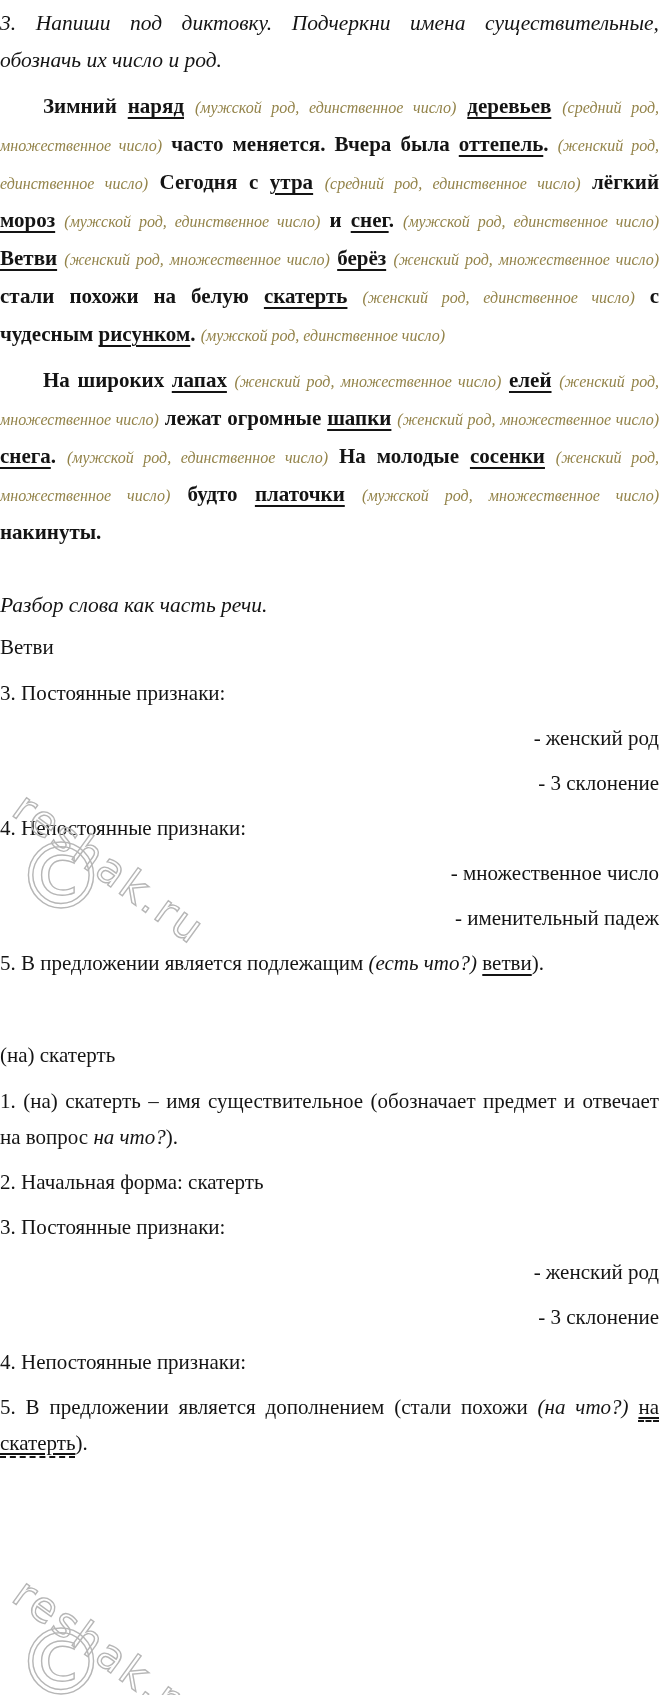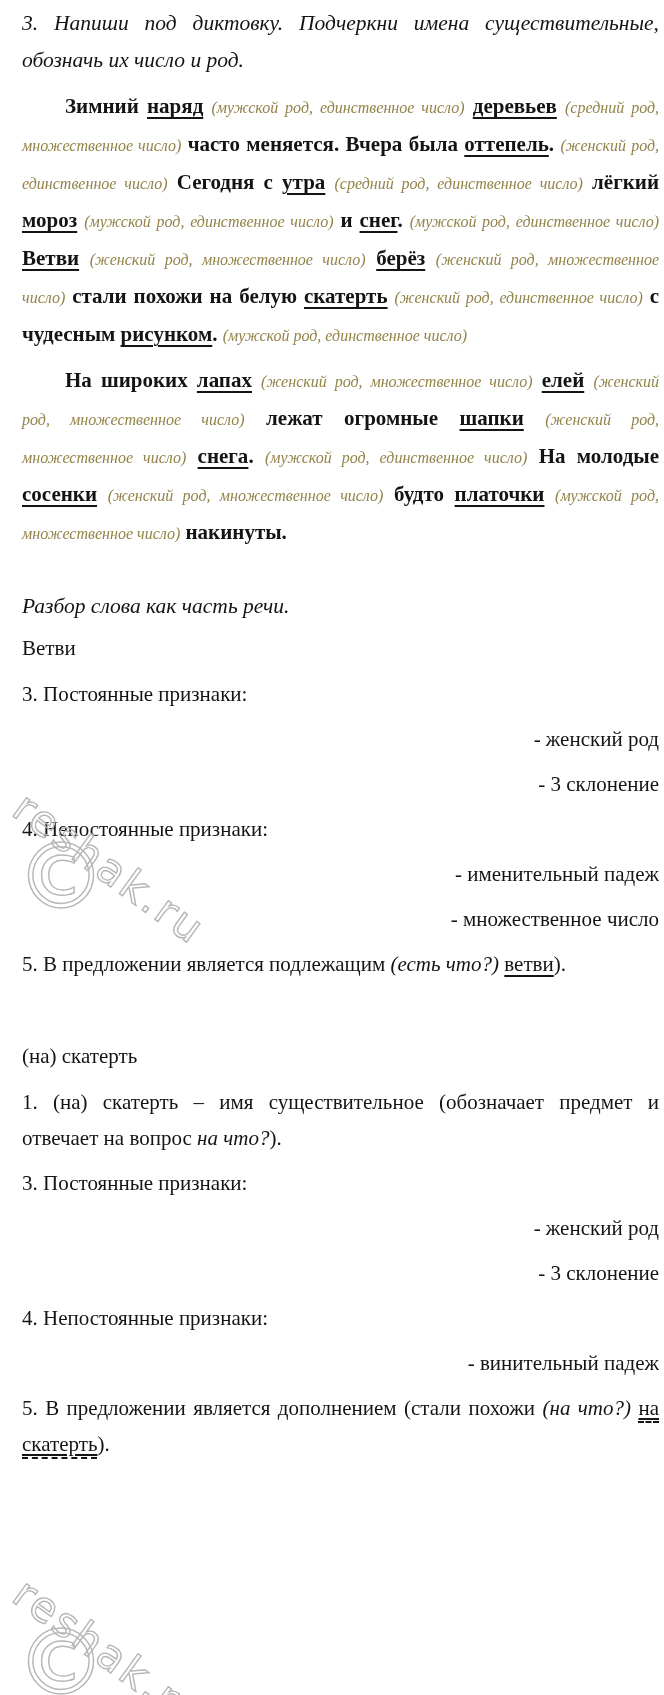--- a/index.html
+++ b/index.html
@@ -9,21 +9,21 @@
   }
   body {
     width: 664px;
     height: 1695px;
     overflow: hidden;
     position: relative;
     font-family: "Liberation Serif", "DejaVu Serif", serif;
     color: var(--text, #141414);
   }
   .content {
-    padding: 5px 5px 0 22px;
+    padding: 5px 5px 0 0;
   }
   p { margin: 0; }
 
   
   .task {
     font-style: italic;
     font-size: 21.5px;
     line-height: 37px;
     text-align: justify;
     margin-bottom: 9px;
@@ -115,32 +115,32 @@
 
   <p class="analysis-heading">Разбор слова как часть речи.</p>
 
   <div>
       <div class="word-block">
         <p class="word-title">Ветви</p>
         <p class="item"><span class="seg-plain">3. Постоянные признаки:</span></p>
         <p class="item sub"><span class="seg-plain">- женский род</span></p>
         <p class="item sub"><span class="seg-plain">- 3 склонение</span></p>
         <p class="item"><span class="seg-plain">4. Непостоянные признаки:</span></p>
+        <p class="item sub"><span class="seg-plain">- множественное число</span></p>
         <p class="item sub"><span class="seg-plain">- именительный падеж</span></p>
-        <p class="item sub"><span class="seg-plain">- множественное число</span></p>
         <p class="item"><span class="seg-plain">5. В предложении является подлежащим </span><span class="seg-i">(есть что?)</span><span class="seg-plain"> </span><span class="seg-u">ветви</span><span class="seg-plain">).</span></p>
       </div>
       <div class="word-block">
         <p class="word-title">(на) скатерть</p>
         <p class="item"><span class="seg-plain">1. (на) скатерть – имя существительное (обозначает предмет и отвечает на вопрос </span><span class="seg-i">на что?</span><span class="seg-plain">).</span></p>
+        <p class="item"><span class="seg-plain">2. Начальная форма: скатерть</span></p>
         <p class="item"><span class="seg-plain">3. Постоянные признаки:</span></p>
         <p class="item sub"><span class="seg-plain">- женский род</span></p>
         <p class="item sub"><span class="seg-plain">- 3 склонение</span></p>
         <p class="item"><span class="seg-plain">4. Непостоянные признаки:</span></p>
-        <p class="item sub"><span class="seg-plain">- винительный падеж</span></p>
         <p class="item"><span class="seg-plain">5. В предложении является дополнением (стали похожи </span><span class="seg-i">(на что?)</span><span class="seg-plain"> </span><span class="seg-obj">на скатерть</span><span class="seg-plain">).</span></p>
       </div>
     </div>
 
 </div>
 
 <div class="watermark top">
   <svg width="240" height="200" viewBox="0 0 240 200">
     <text x="16" y="128" font-size="90">©</text>
     <text x="10" y="34" font-size="42" transform="rotate(36 10 34)">reshak.ru</text>

